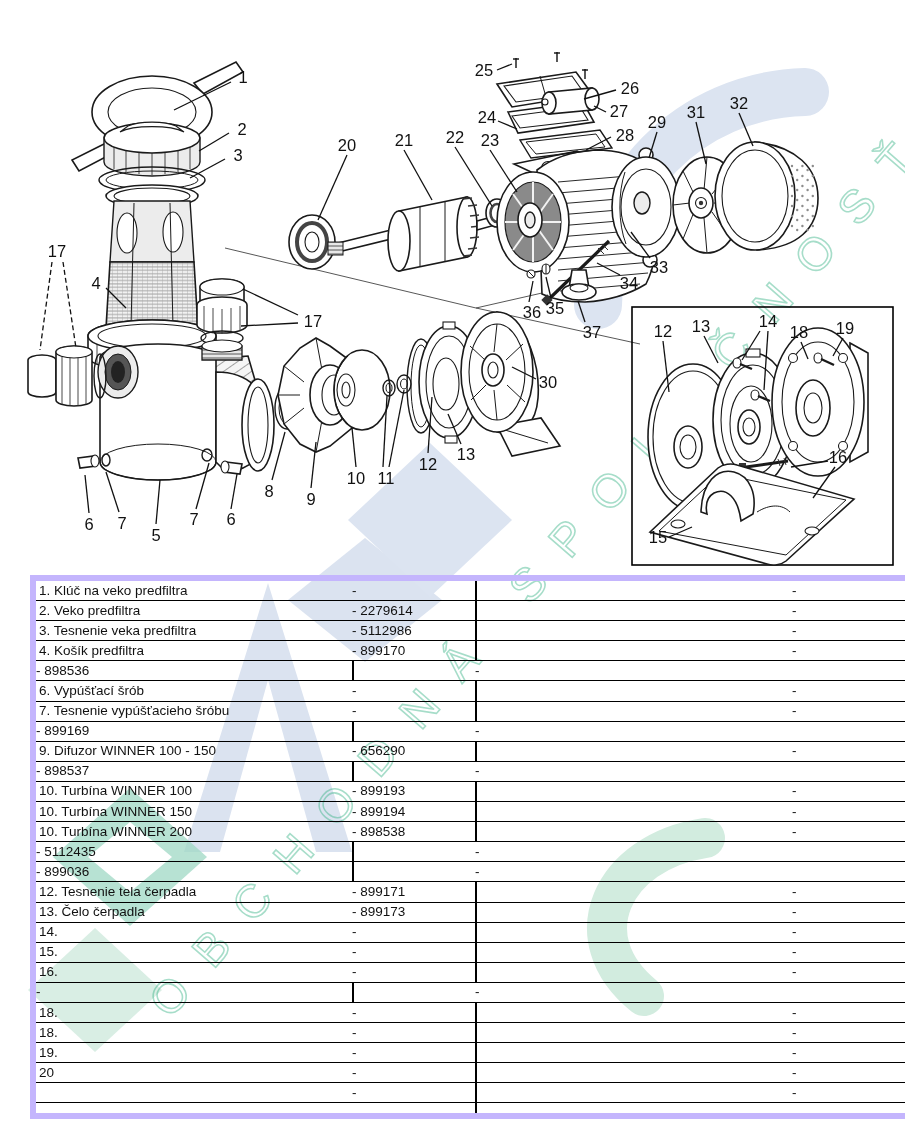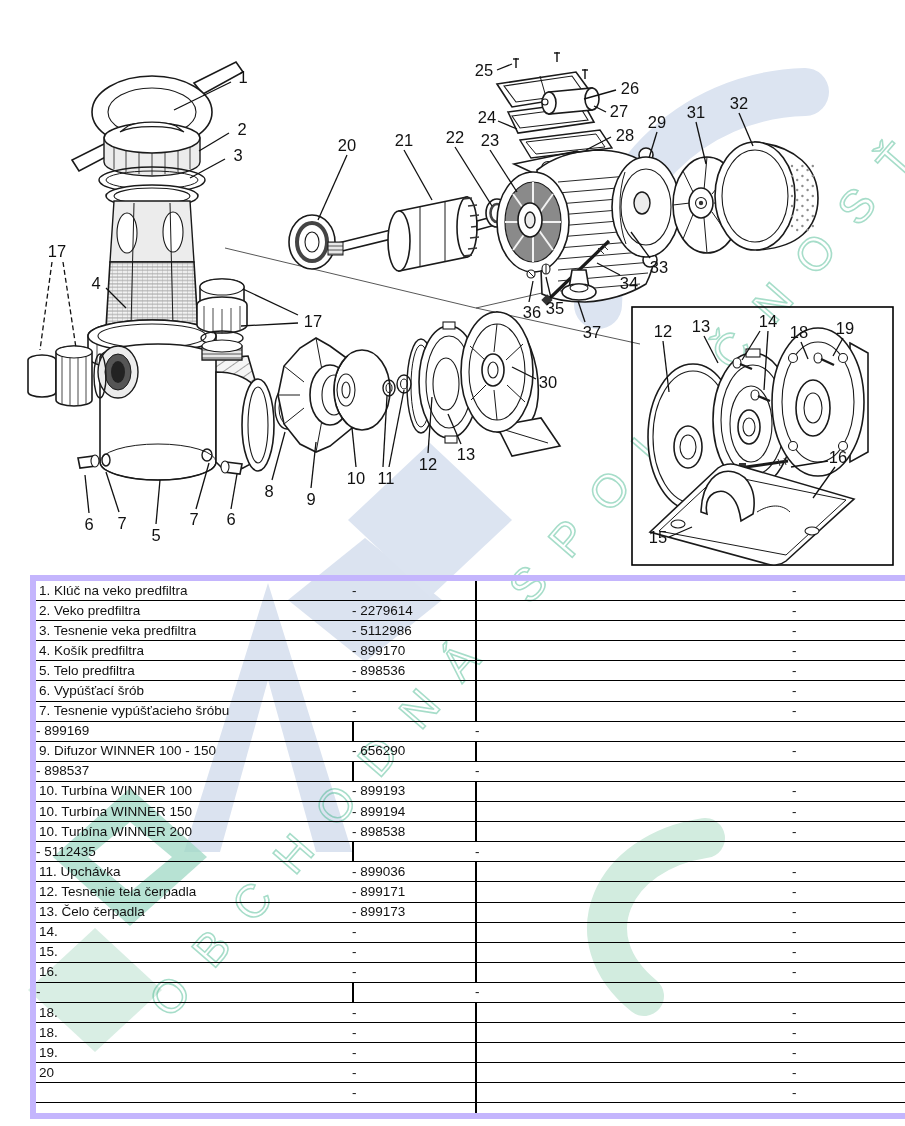--- a/index.html
+++ b/index.html
@@ -588,21 +588,20 @@
           <div class="cell cname2"></div>
           <div class="cell cval2">-</div>
         </div>
         <div class="trow">
           <div class="cell cname">4. Košík predfiltra</div>
           <div class="cell cval">- 899170</div>
           <div class="cell cname2"></div>
           <div class="cell cval2">-</div>
         </div>
         <div class="trow">
-          <div class="cell cname">5. Telo predfiltra</div>
           <div class="cell cval">- 898536</div>
           <div class="cell cname2"></div>
           <div class="cell cval2">-</div>
         </div>
         <div class="trow">
           <div class="cell cname">6. Vypúšťací šrób</div>
           <div class="cell cval">-</div>
           <div class="cell cname2"></div>
           <div class="cell cval2">-</div>
         </div>
@@ -645,21 +644,20 @@
           <div class="cell cval">- 898538</div>
           <div class="cell cname2"></div>
           <div class="cell cval2">-</div>
         </div>
         <div class="trow">
           <div class="cell cval">- 5112435</div>
           <div class="cell cname2"></div>
           <div class="cell cval2">-</div>
         </div>
         <div class="trow">
-          <div class="cell cname">11. Upchávka</div>
           <div class="cell cval">- 899036</div>
           <div class="cell cname2"></div>
           <div class="cell cval2">-</div>
         </div>
         <div class="trow">
           <div class="cell cname">12. Tesnenie tela čerpadla</div>
           <div class="cell cval">- 899171</div>
           <div class="cell cname2"></div>
           <div class="cell cval2">-</div>
         </div>

